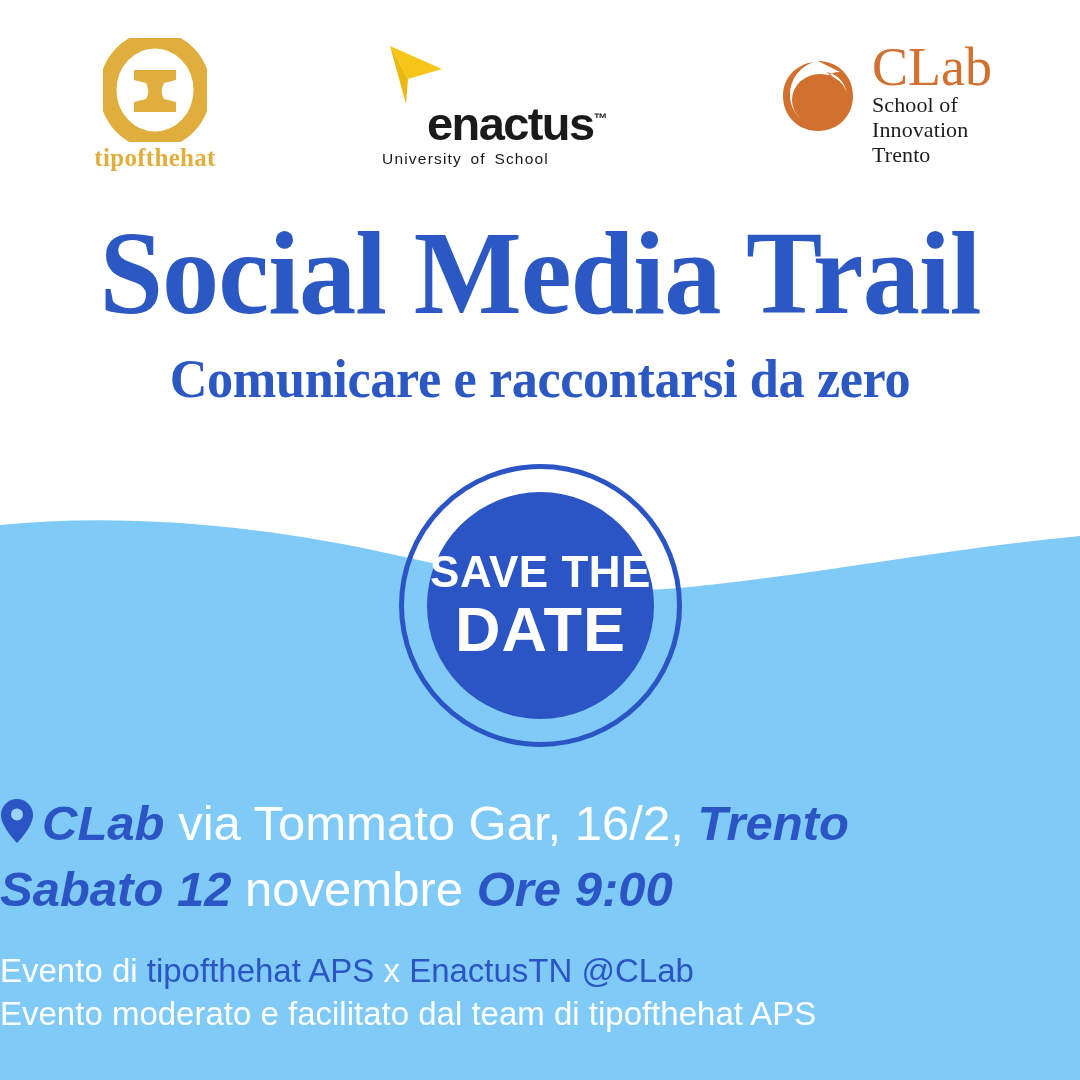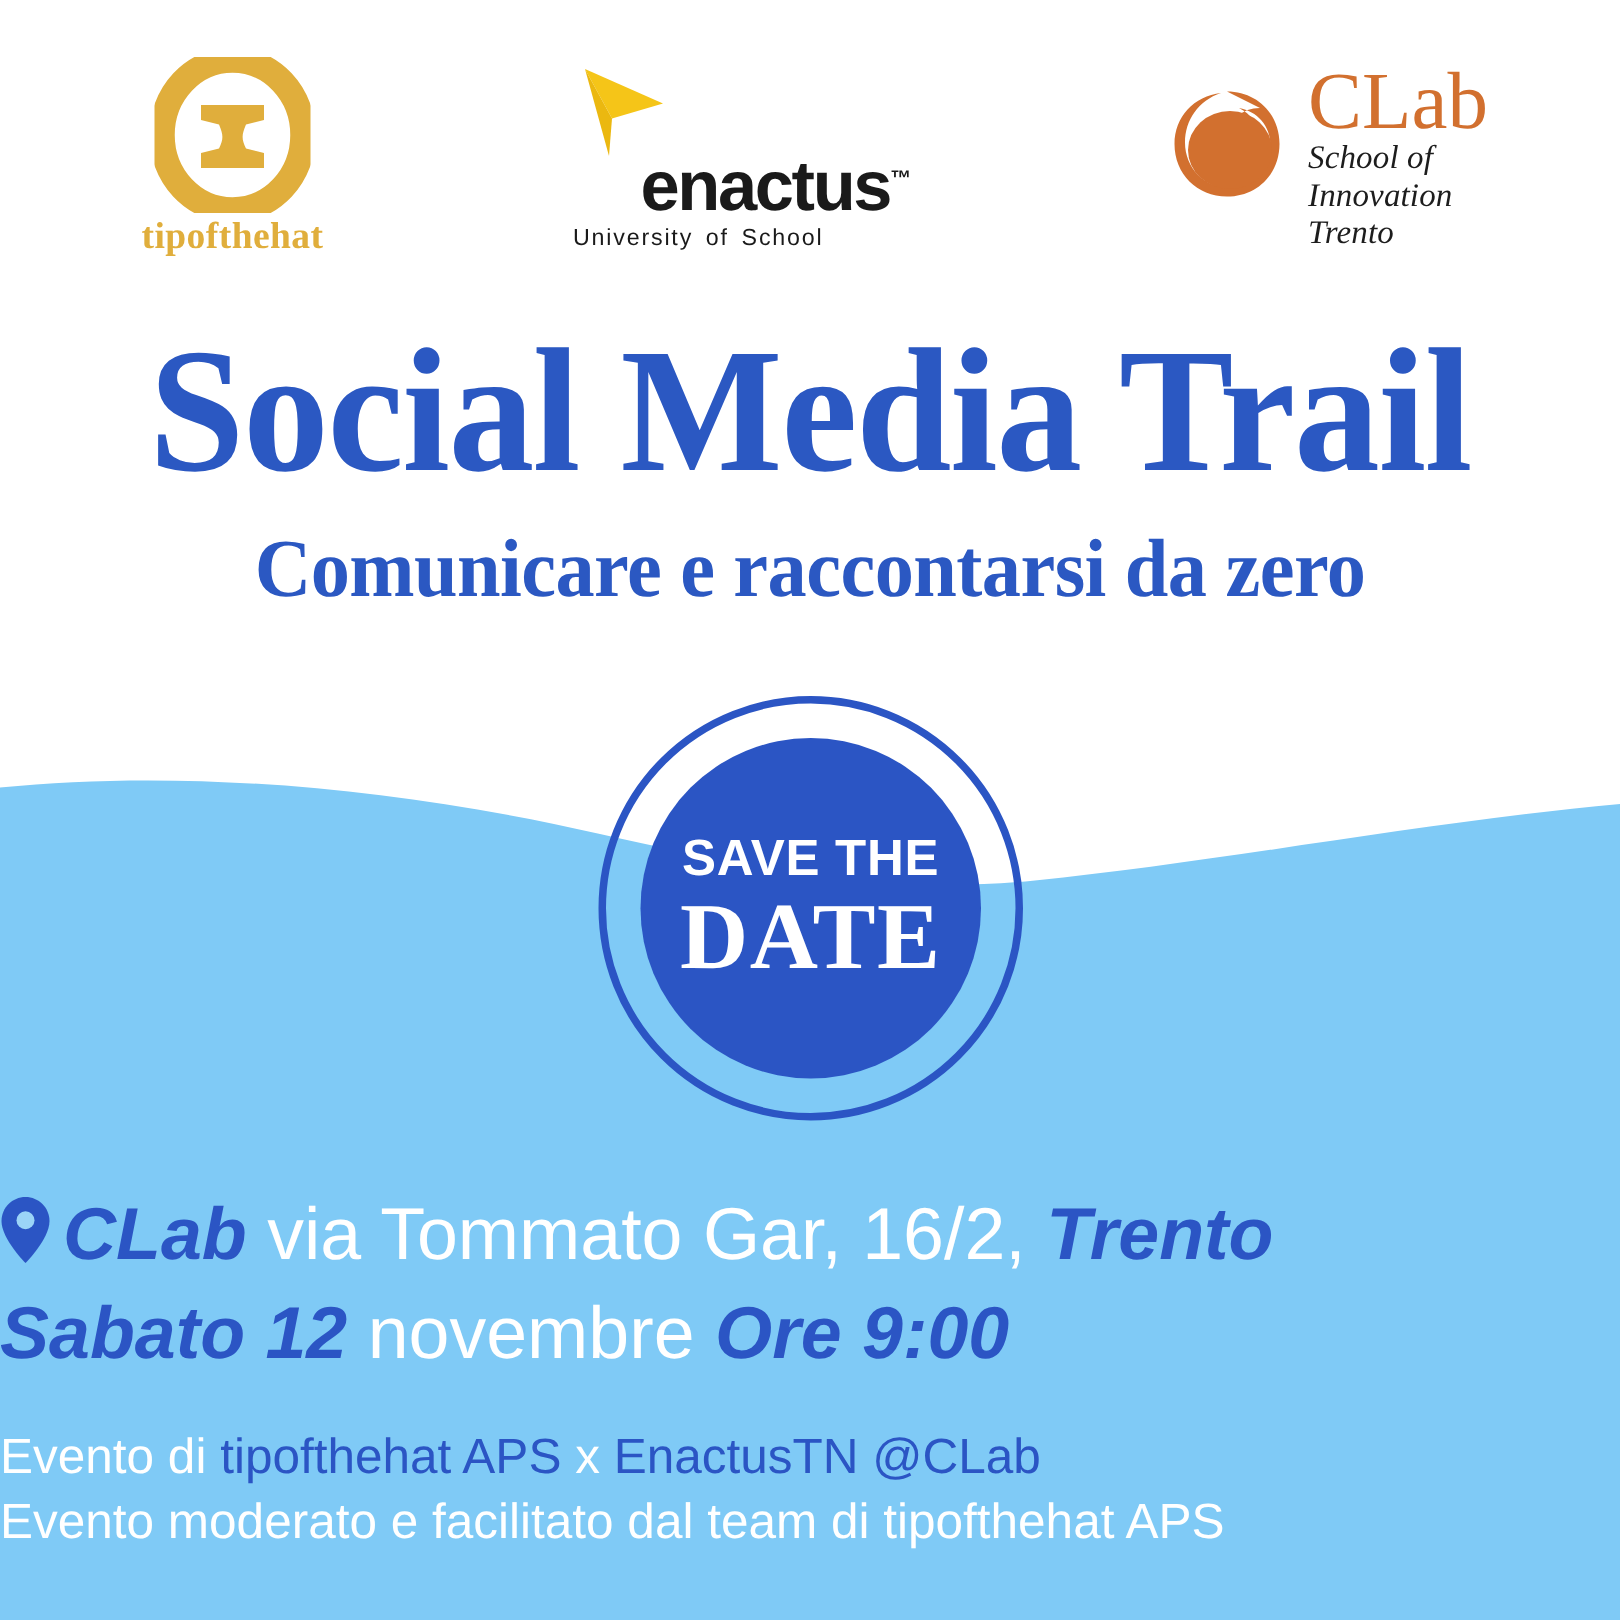--- a/index.html
+++ b/index.html
@@ -93,21 +93,20 @@
     color:#D2702F;
     letter-spacing:0px;
   }
   #clab-sub1, #clab-sub2 {
     display:block;
     font-family:"Liberation Serif", serif;
     font-size:22px;
     line-height:1.12;
     color:#1d1d1d;
     letter-spacing:0.1px;
-    font-style:italic;
   }
 
   
   #headline-block {
     position:absolute; left:0; top:215px;
     width:1080px;
     text-align:center;
     z-index:3;
   }
   #main-title {
@@ -150,28 +149,28 @@
     border-radius:50%;
     background:#2B55C4;
     display:flex;
     flex-direction:column;
     align-items:center;
     justify-content:center;
   }
   #badge-line1 {
     font-family:"Liberation Sans", sans-serif;
     font-weight:700;
-    font-size:34px;
+    font-size:44px;
     line-height:1;
     color:#ffffff;
     letter-spacing:0.5px;
   }
   #badge-line2 {
     margin-top:4px;
-    font-family:Liberation Serif, serif;
+    font-family:Liberation Sans, sans-serif;
     font-weight:700;
     font-size:63px;
     line-height:1;
     color:#ffffff;
     letter-spacing:1px;
   }
 
   
   #details-block {
     position:absolute; left:0; top:795px;

